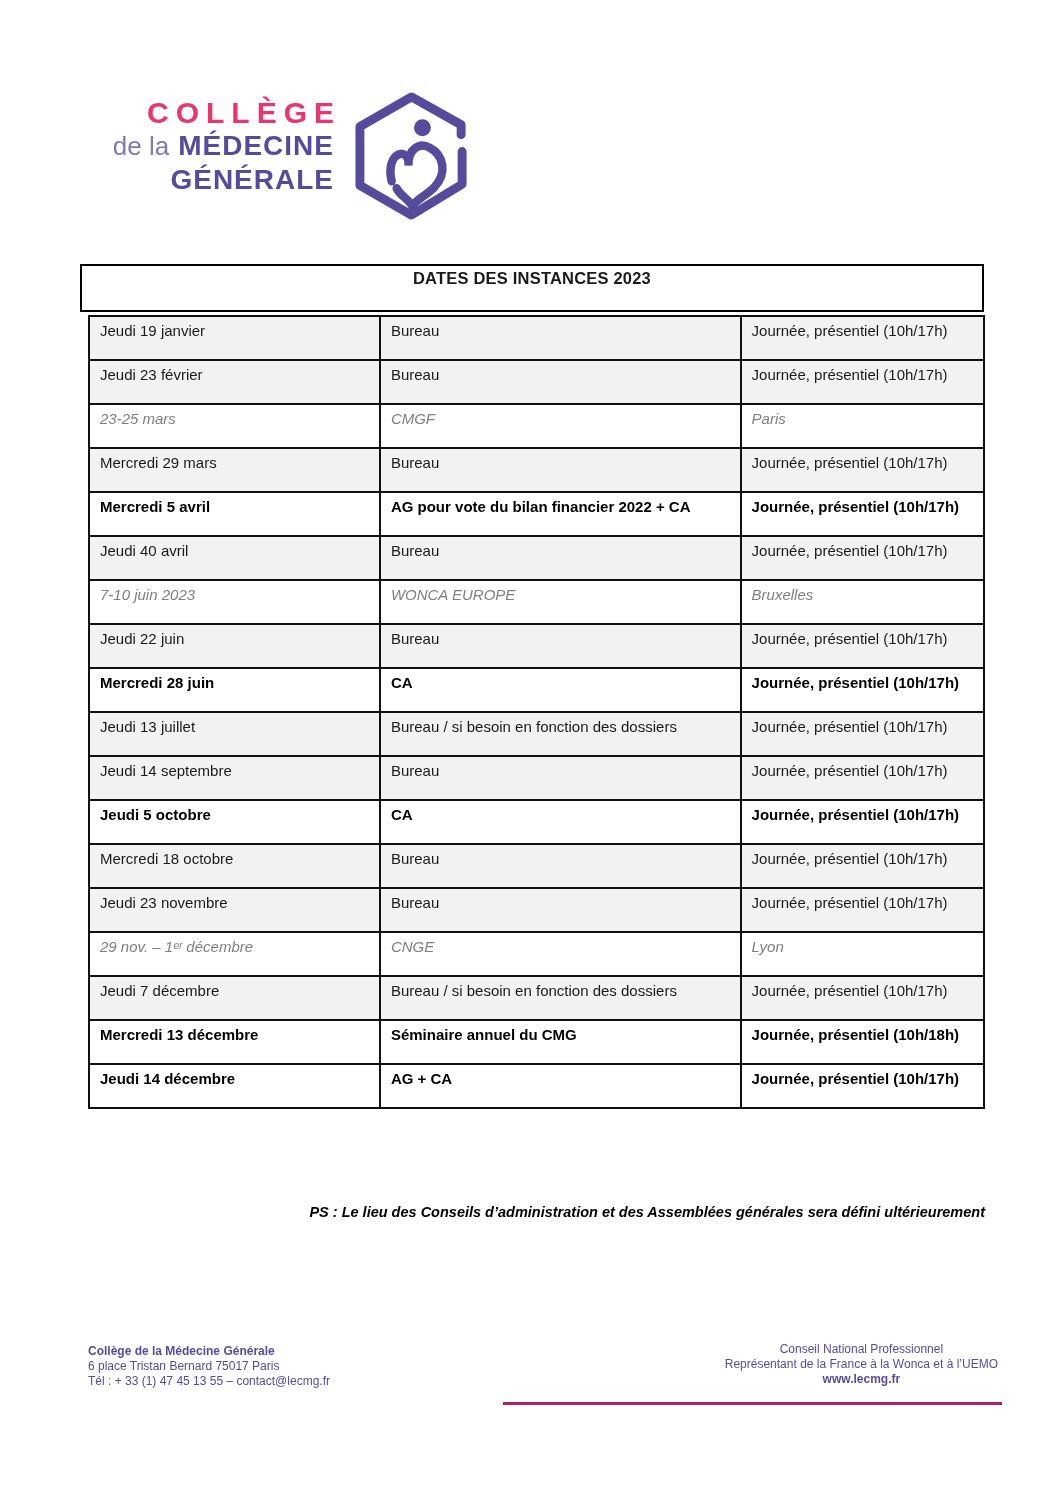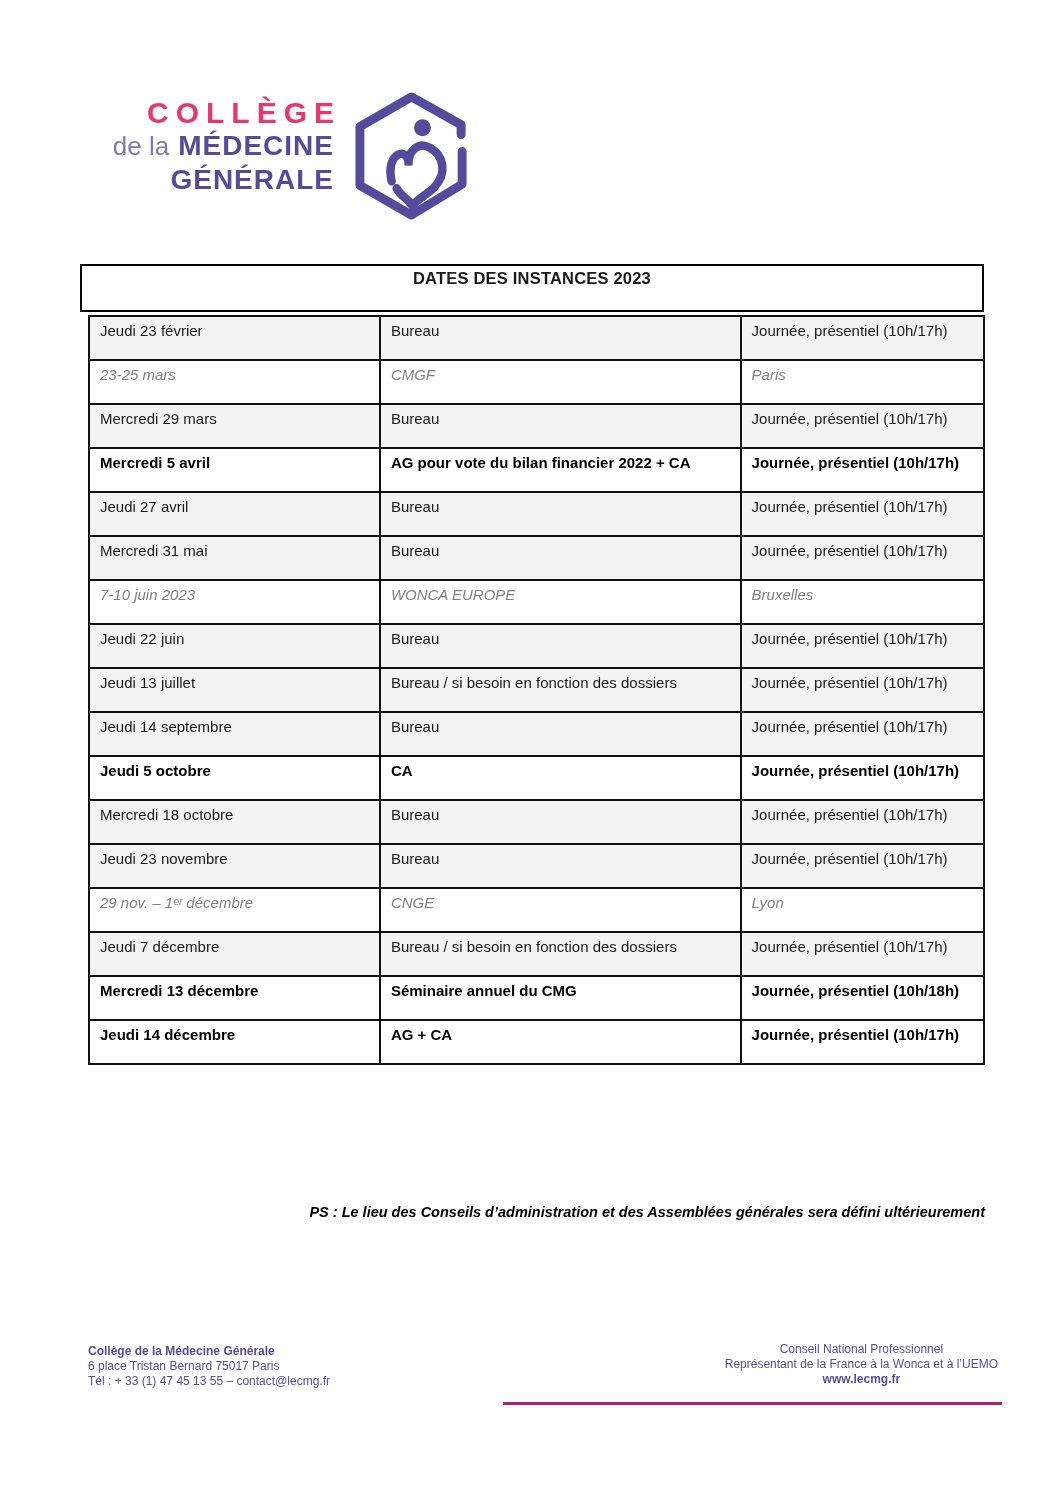--- a/index.html
+++ b/index.html
@@ -136,59 +136,64 @@
   </div>
 
   <table class="instances-table">
     <colgroup>
         <col class="c1">
         <col class="c2">
         <col class="c3">
       </colgroup>
     <tbody>
         <tr class="row-normal">
+          <td>Jeudi 19 janvier</td>
+          <td>Bureau</td>
+          <td>Journée, présentiel (10h/17h)</td>
+        </tr>
+        <tr class="row-normal">
           <td>Jeudi 23 février</td>
           <td>Bureau</td>
           <td>Journée, présentiel (10h/17h)</td>
         </tr>
         <tr class="row-italic">
           <td>23-25 mars</td>
           <td>CMGF</td>
           <td>Paris</td>
         </tr>
         <tr class="row-normal">
           <td>Mercredi 29 mars</td>
           <td>Bureau</td>
           <td>Journée, présentiel (10h/17h)</td>
         </tr>
         <tr class="row-bold">
           <td>Mercredi 5 avril</td>
           <td>AG pour vote du bilan financier 2022 + CA</td>
           <td>Journée, présentiel (10h/17h)</td>
         </tr>
         <tr class="row-normal">
-          <td>Jeudi 27 avril</td>
-          <td>Bureau</td>
-          <td>Journée, présentiel (10h/17h)</td>
-        </tr>
-        <tr class="row-normal">
-          <td>Mercredi 31 mai</td>
+          <td>Jeudi 40 avril</td>
           <td>Bureau</td>
           <td>Journée, présentiel (10h/17h)</td>
         </tr>
         <tr class="row-italic">
           <td>7-10 juin 2023</td>
           <td>WONCA EUROPE</td>
           <td>Bruxelles</td>
         </tr>
         <tr class="row-normal">
           <td>Jeudi 22 juin</td>
           <td>Bureau</td>
           <td>Journée, présentiel (10h/17h)</td>
         </tr>
+        <tr class="row-bold">
+          <td>Mercredi 28 juin</td>
+          <td>CA</td>
+          <td>Journée, présentiel (10h/17h)</td>
+        </tr>
         <tr class="row-normal">
           <td>Jeudi 13 juillet</td>
           <td>Bureau / si besoin en fonction des dossiers</td>
           <td>Journée, présentiel (10h/17h)</td>
         </tr>
         <tr class="row-normal">
           <td>Jeudi 14 septembre</td>
           <td>Bureau</td>
           <td>Journée, présentiel (10h/17h)</td>
         </tr>

